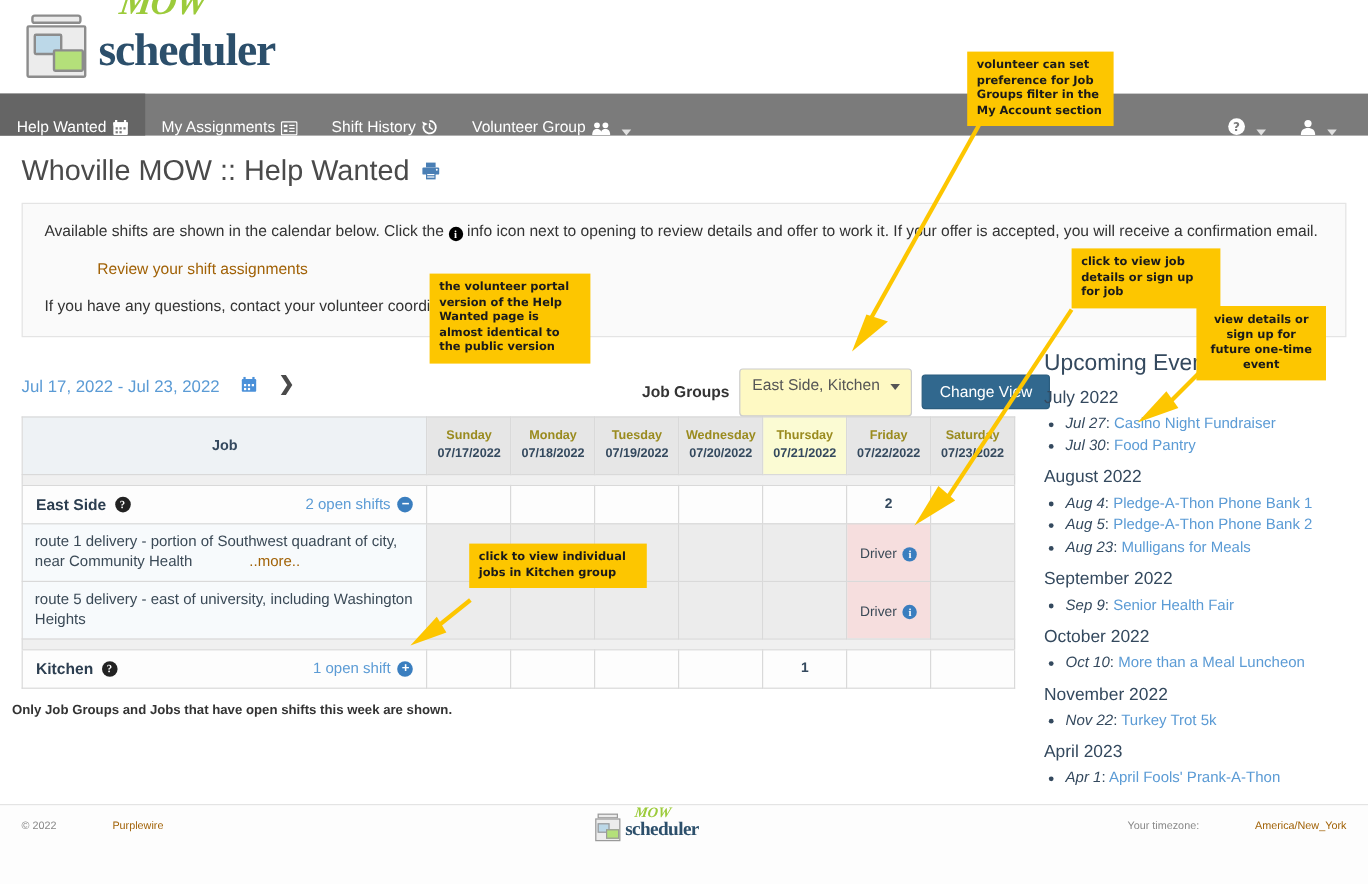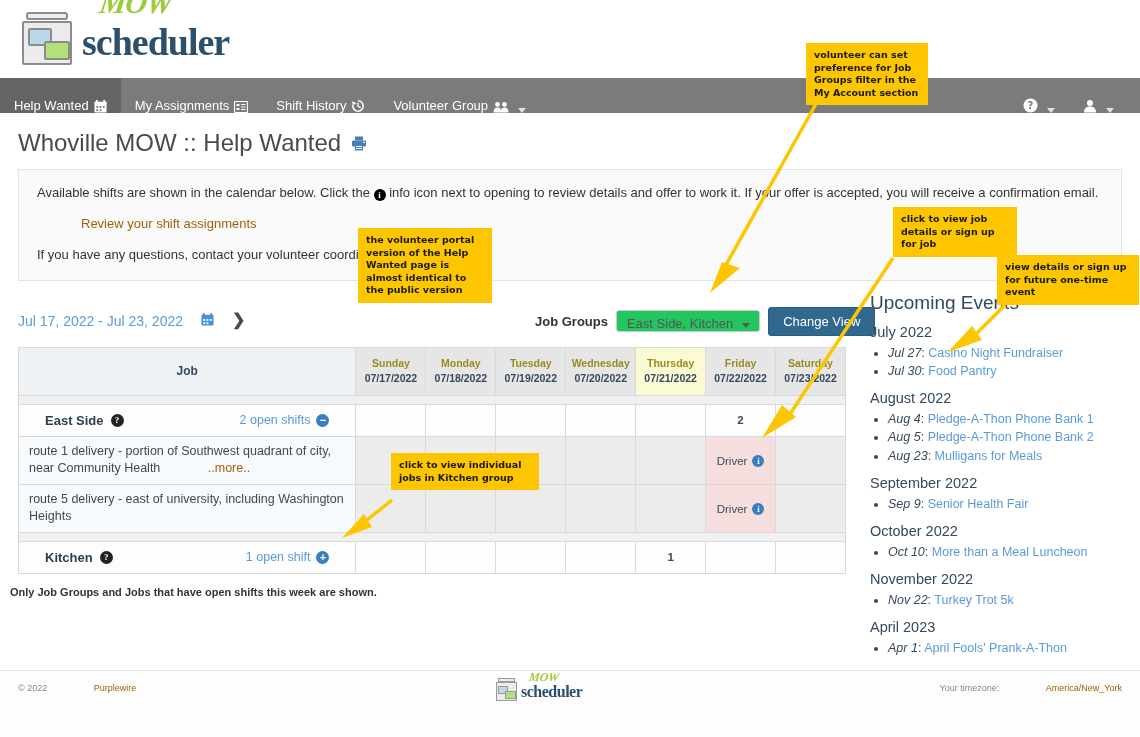--- a/index.html
+++ b/index.html
@@ -75,22 +75,22 @@
 
   
   .controls { margin:26px 18px 10px 18px; position:relative; height:30px; }
   .daterange { color:#5b9bd5; font-size:14px; display:flex; align-items:flex-end; gap:18px;
     cursor:pointer; position:absolute; left:0; top:3px; }
   .cal-glyph { font-size:14px; }
   .arrow-next { font-size:16px; font-weight:bold; color:#4a4a4a; }
   .jg-wrap { position:absolute; left:517px; top:0; display:flex; align-items:center; gap:8px; }
   .jg-label { font-weight:bold; font-size:13px; color:#333; }
   .jg-select {
-    border:1px solid #ccc; background:#22c55e; border-radius:3px;
-    padding:5px 26px 0 10px; font-size:13px; color:#555; position:relative; cursor:pointer;
+    border:1px solid #ccc; background:#fef9c3; border-radius:3px;
+    padding:5px 26px 18px 10px; font-size:13px; color:#555; position:relative; cursor:pointer;
     min-width:128px;
   }
   .jg-select .caret2 { position:absolute; right:9px; top:12px; width:0;height:0;
     border-left:4px solid transparent;border-right:4px solid transparent;border-top:5px solid #555; }
   .btn-primary {
     background:#31688e; color:#fff; border:1px solid #2b5d7e; border-radius:3px;
     padding:6px 14px; font-size:13px; cursor:pointer;
   }
 
   
@@ -100,21 +100,21 @@
   th.job-col { width:333px; background:#eef2f5; color:#34495e; font-size:12px;
     font-weight:bold; text-align:center; height:48px; }
   th.day-col { width:69px; background:#e6e6e6; text-align:center;
     font-size:10.5px; font-weight:bold; line-height:1.45; padding:5px 2px;margin-top:11px; }
   th.day-col .dow { color:#9a8b1f; display:block; }
   th.day-col .dnum { color:#34495e; display:block; }
   th.day-col.today { background:#fbfbd3; }
 
   tr.spacer td { height:9px; background:#f0f0f0; border-left:none; border-right:none; }
   tr.group-row td { background:#fdfdfd; height:32px; }
-  td.group-cell { padding:0 26px; }
+  td.group-cell { padding:0 11px; }
   .group-inner { display:flex; align-items:center; justify-content:space-between; }
   .group-name { font-weight:bold; font-size:13px; color:#2c3e50; display:flex; align-items:center; gap:7px; }
   .qmark {
     display:inline-block;width:13px;height:13px;border-radius:50%;
     background:#222;color:#fff;font-size:9px;font-weight:bold;text-align:center;line-height:13px;
     font-family:"Liberation Serif",serif;
   }
   .open-shifts { color:#5b9bd5; font-size:12.5px; display:flex; align-items:center; gap:6px; cursor:pointer; }
   .pm-circle { display:inline-block;width:13px;height:13px;border-radius:50%;
     background:#3a7ebf;color:#fff;font-size:11px;font-weight:bold;text-align:center;line-height:12px; }
@@ -536,15 +536,15 @@
   <path d="M392 500 L362 524" stroke="#FDC600" stroke-width="3.5" fill="none"></path>
   <path d="M342 538 L372 527 L364 514 Z" fill="#FDC600"></path>
 </svg>
 
 <div class="callout" style="left:806px; top:43px; width:122px;">volunteer can set preference for Job Groups filter in the My Account section</div>
 
 <div class="callout" style="left:358px; top:228px; width:134px;">the volunteer portal version of the Help Wanted page is almost identical to the public version</div>
 
 <div class="callout" style="left:893px; top:207px; width:124px;">click to view job details or sign up for job</div>
 
-<div class="callout" style="left:997px; top:255px; width:142px;">view details or sign up for future one-time event</div>
+<div class="callout" style="left:997px; top:255px; width:108px;text-align:center;">view details or sign up for future one-time event</div>
 
 <div class="callout" style="left:391px; top:453px; width:148px;">click to view individual jobs in Kitchen group</div>
 
 </body></html>

